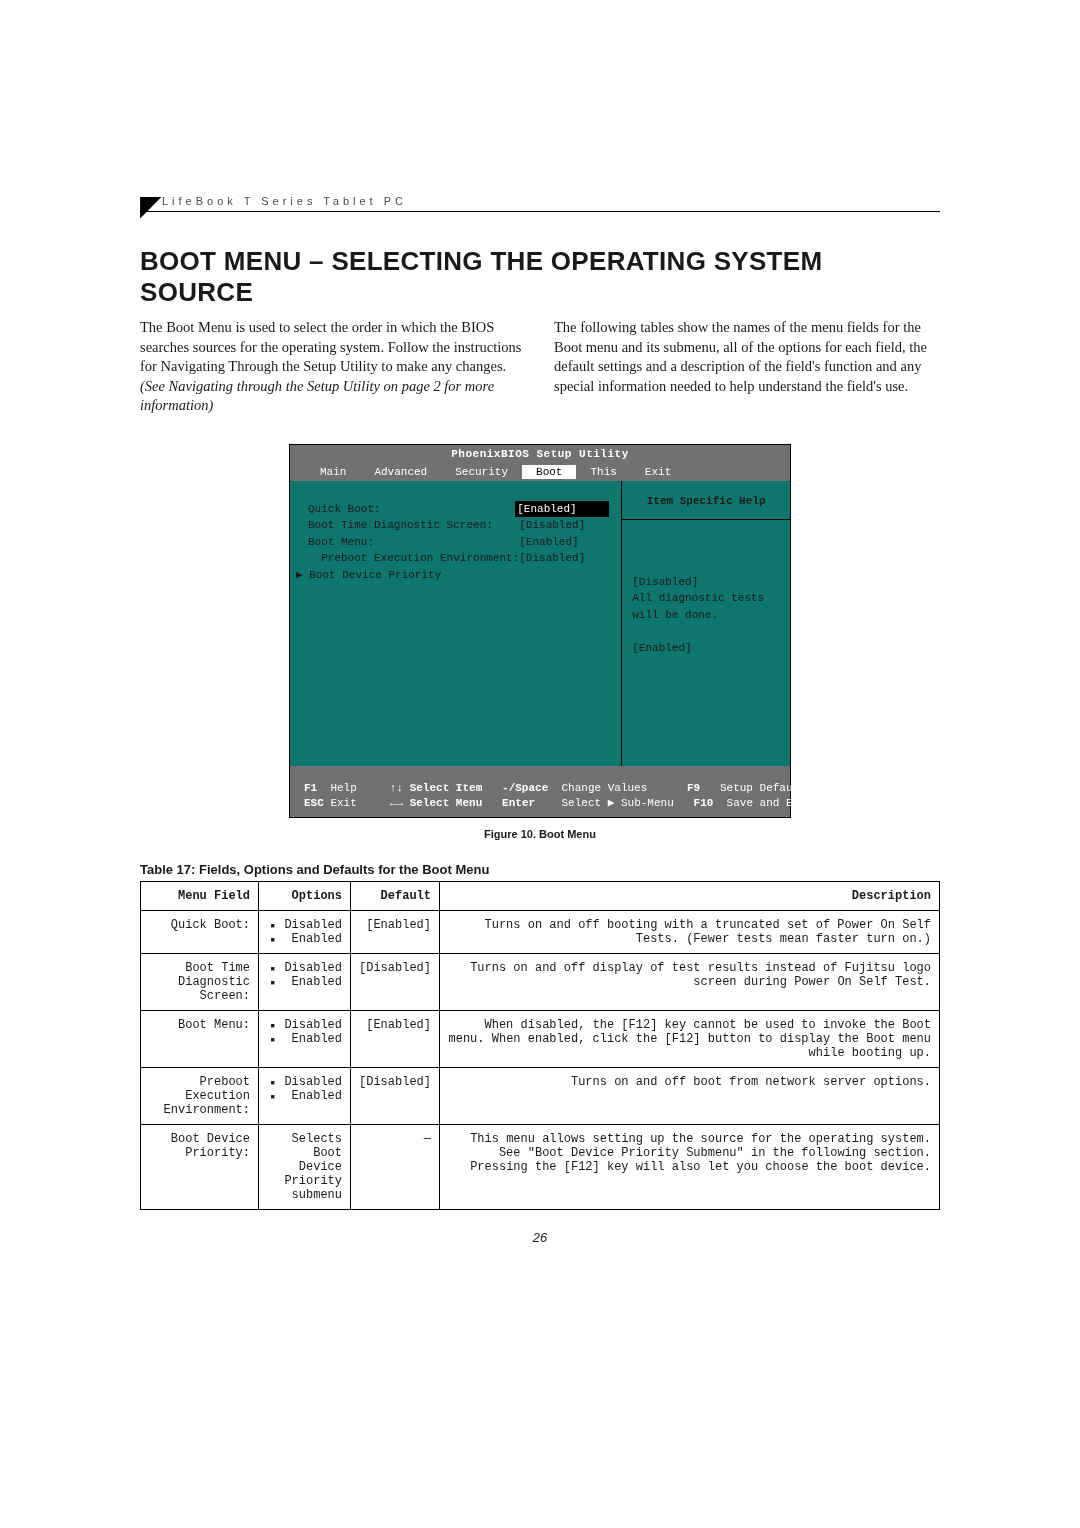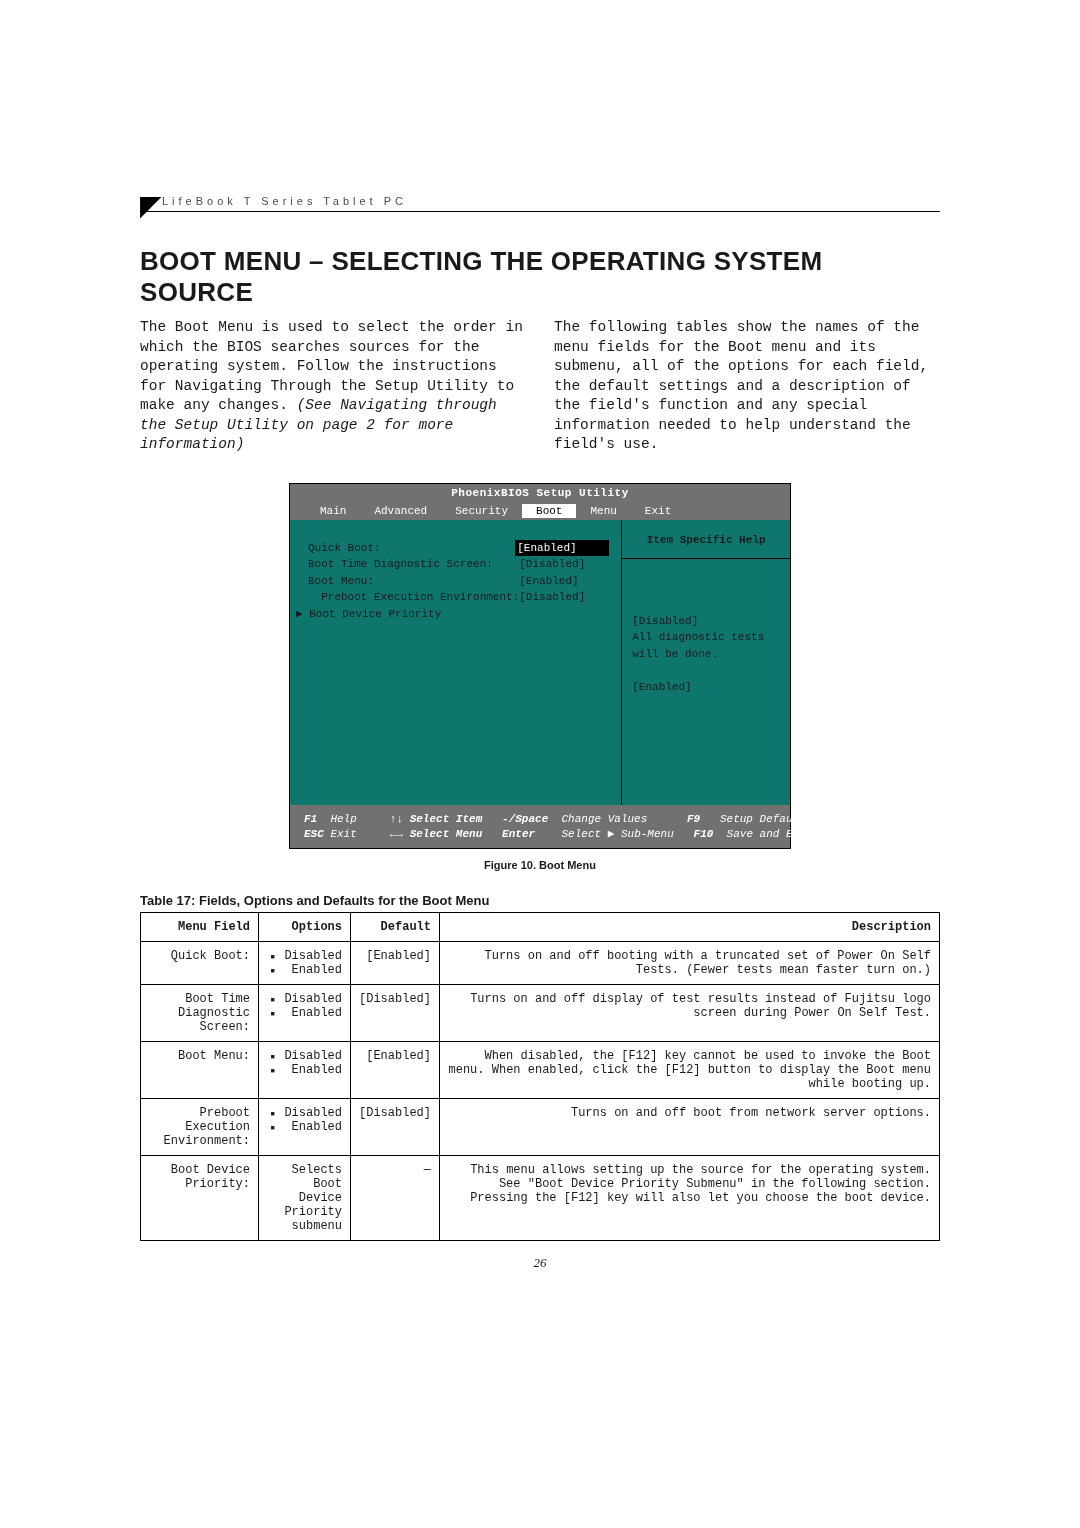--- a/index.html
+++ b/index.html
@@ -39,21 +39,21 @@
     font-size: 26px;
     letter-spacing: 0.3px;
     margin: 34px 0 10px 0;
   }
   .two-col {
     display: flex;
     gap: 28px;
     font-size: 14.5px;
     line-height: 1.35;
   }
-  .two-col > div { flex: 1; font-family: Liberation Mono, monospace; }
+  .two-col > div { flex: 1; }
   .two-col em { font-style: italic; }
 
   
   .bios {
     width: 500px;
     margin: 28px auto 10px;
     border: 1px solid #000;
     font-family: "Courier New", Courier, monospace;
     font-size: 11px;
     background: #0f766e;
@@ -110,23 +110,22 @@
     display: flex;
     line-height: 1.5;
   }
   .bios-row .lbl { flex: 1; white-space: pre; }
   .bios-row .val { width: 90px; }
   .bios-row .val.hl { background: #000; color: #fff; padding: 0 2px; }
   .bios-sub { margin-left: -12px; }
   .bios-foot {
     background: #717171;
     color: #fff;
-    padding: 7px 14px 5px;
+    padding: 15px 14px 5px;
     line-height: 1.4;
-    font-style: italic;
   }
   .bios-foot-row { display: flex; }
   .bios-foot-row > span { white-space: pre; }
   .k { font-weight: bold; }
 
   .fig-caption {
     font-family: Arial, Helvetica, sans-serif;
     font-size: 11px;
     font-weight: bold;
     text-align: center;
@@ -156,23 +155,23 @@
     margin: 0;
     padding-left: 16px;
   }
   table.fields td ul li::marker { content: "■  "; font-size: 7px; }
   table.fields col.c1 { width: 118px; }
   table.fields col.c2 { width: 92px; }
   table.fields col.c3 { width: 70px; }
   .pagenum {
     text-align: center;
     font-style: italic;
-    font-family: Liberation Serif, serif;
+    font-family: Liberation Sans, sans-serif;
     font-size: 13px;
-    margin-top: 14px;
+    margin-top: 20px;
   }
 </style>
 </head>
 <body>
 
 <div class="page">
 
   <div class="head-wrap">
     <div class="running-head">LifeBook T Series Tablet PC</div>
     <div class="arrow-mark">◤</div>
@@ -187,21 +186,21 @@
     <div>The following tables show the names of the menu fields for the Boot menu and its submenu, all of the options for each field, the default settings and a description of the field's function and any special information needed to help understand the field's use.</div>
   </div>
 
   <div class="bios">
     <div class="bios-titlebar">PhoenixBIOS Setup Utility</div>
     <div class="bios-menubar">
       <span>Main</span>
       <span>Advanced</span>
       <span>Security</span>
       <span class="sel">Boot</span>
-      <span>Menu</span>
+      <span>This</span>
       <span>Exit</span>
     </div>
     <div class="bios-body">
       <div class="bios-left">
         <div class="bios-row">
             <span class="lbl">Quick Boot:</span>
             <span class="val hl">[Enabled]</span>
           </div>
         <div class="bios-row">
             <span class="lbl">Boot Time Diagnostic Screen:</span>

